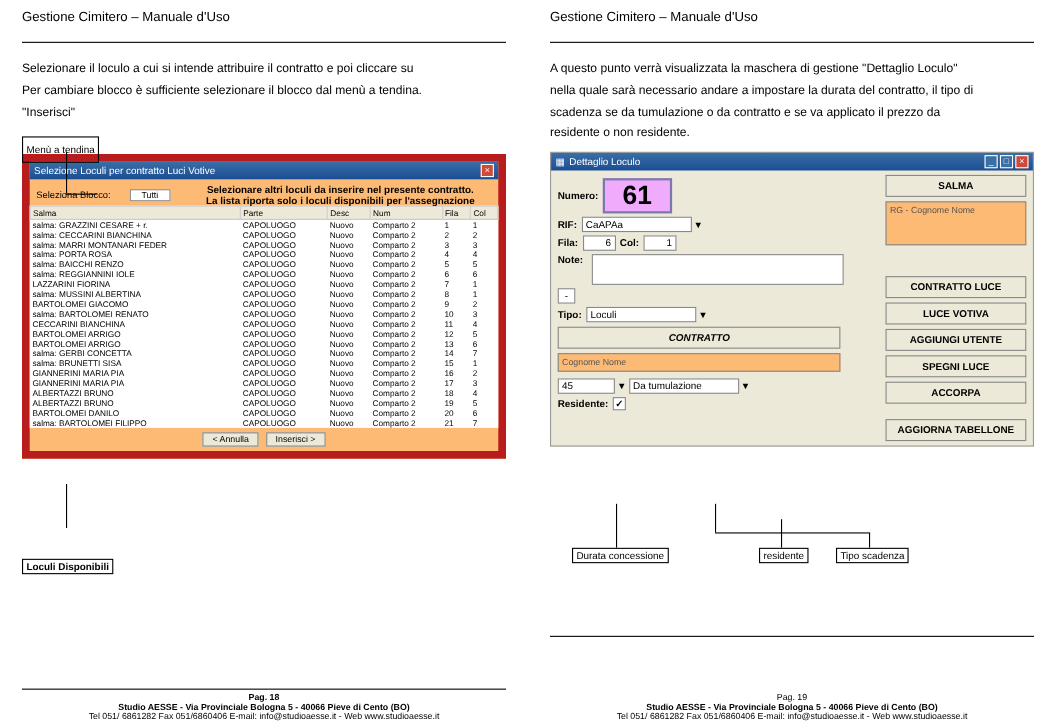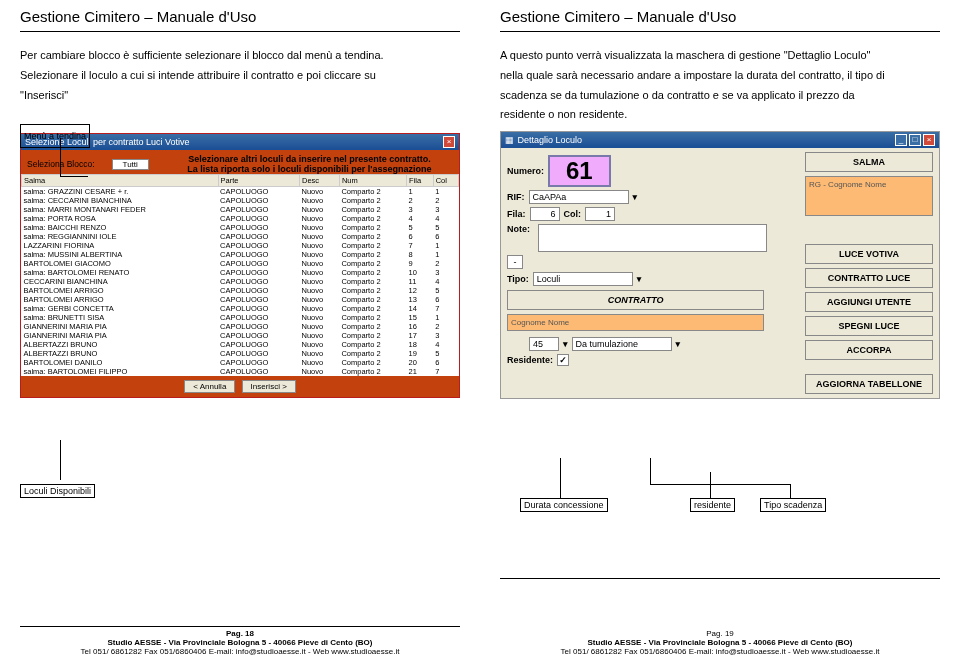--- a/index.html
+++ b/index.html
@@ -1,21 +1,21 @@
 <!DOCTYPE html>
 <html><head>
 <meta charset="utf-8">
 <style>
 * { box-sizing: border-box; margin: 0; padding: 0; }
 body { font-family: Arial, sans-serif; font-size: 10px; background: #fff; width: 960px; height: 662px; position: relative; }
 .page { width: 480px; height: 662px; float: left; position: relative; padding: 8px 20px 40px 20px; }
-.header-rule { border-bottom: 1px solid #000; font-size: 15px; padding-bottom: 6px; }
+.header-rule { border-bottom: 1px solid #000; font-size: 12px; padding-bottom: 16px; }
 .content { margin-top: 14px; font-size: 11px; line-height: 1.8; }
 .callout-line { position: absolute; background: #000; }
-.window { border: 1px solid #b91c1c; background: #c2410c; font-size: 8px; margin-top: 28px; }
+.window { border: 7px solid #b91c1c; background: #fdba74; font-size: 8px; margin-top: 28px; }
 .titlebar { background: linear-gradient(#3a6ea5,#1a4e95); color: #fff; padding: 2px 4px; font-size: 9px; display: flex; justify-content: space-between; align-items: center; }
 .titlebar .close { background: #d04a3a; border: 1px solid #fff; width: 12px; height: 12px; font-size: 8px; text-align: center; line-height: 10px; }
 .win-instr { padding: 4px 6px; font-weight: bold; font-size: 9px; }
 .table { width: 100%; border-collapse: collapse; font-size: 7.5px; background: #fff; }
 .table th { background: #ece9d8; border: 1px solid #ccc; padding: 1px 2px; text-align: left; font-weight: normal; }
 .table td { padding: 0 2px; }
 .win-btns { text-align: center; padding: 4px; }
 .win-btn { background: #ece9d8; border: 1px solid #888; padding: 1px 8px; font-size: 8px; margin: 0 2px; }
 .dett-window { border: 1px solid #999; background: #ece9d8; font-size: 9px; margin-top: 6px; margin-bottom: 30px; }
 .dett-titlebar { background: linear-gradient(#3a6ea5,#1a4e95); color: #fff; padding: 2px 4px; font-size: 9px; display: flex; justify-content: space-between; align-items: center; }
@@ -33,22 +33,22 @@
 .under-label { position: absolute; border: 1px solid #000; padding: 1px 3px; font-size: 9px; background: #fff; }
 .under-line { position: absolute; background: #000; width: 1px; }
 .footer { position: absolute; bottom: 6px; left: 20px; right: 20px; border-top: 1px solid #000; text-align: center; font-size: 8px; padding-top: 2px; }
 </style>
 </head>
 <body>
 
 <div class="page">
   <div class="header-rule">Gestione Cimitero – Manuale d'Uso</div>
   <div class="content">
+    <div>Selezionare il loculo a cui si intende attribuire il contratto e poi cliccare su</div>
     <div>Per cambiare blocco è sufficiente selezionare il blocco dal menù a tendina.</div>
-    <div>Selezionare il loculo a cui si intende attribuire il contratto e poi cliccare su</div>
     <div>"Inserisci"</div>
   </div>
 
   <div style="position:absolute; left:20px; top:124px; border:1px solid #000; padding:6px 3px; font-size:9px;">Menù a tendina</div>
   <div class="callout-line" style="left:60px; top:138px; width:1px; height:38px;"></div>
   <div class="callout-line" style="left:60px; top:176px; width:28px; height:1px;"></div>
 
   <div class="window">
     <div class="titlebar">
       <span>Selezione Loculi per contratto Luci Votive</span>
@@ -243,21 +243,21 @@
             <td>7</td>
           </tr>
         </tbody>
     </table>
     <div class="win-btns">
       <button class="win-btn">&lt; Annulla</button>
       <button class="win-btn">Inserisci &gt;</button>
     </div>
   </div>
 
-  <div style="position:absolute; left:20px; top:484px; border:1px solid #000; padding:1px 3px; font-size:9px;">Loculi Disponibili</div>
+  <div style="position:absolute; left:20px; top:508px; border:1px solid #000; padding:1px 3px; font-size:9px;font-weight:bold;">Loculi Disponibili</div>
   <div class="callout-line" style="left:60px; top:440px; width:1px; height:40px;"></div>
 
   <div class="footer">
     <div style="font-weight:bold;">Pag. 18</div>
     <div style="font-weight:bold;">Studio AESSE - Via Provinciale Bologna 5 - 40066 Pieve di Cento (BO)</div>
     <div>Tel 051/ 6861282 Fax 051/6860406 E-mail: info@studioaesse.it - Web www.studioaesse.it</div>
   </div>
 </div>
 
 <div class="page">
@@ -306,36 +306,36 @@
           <span class="fld-input" style="width:16px; text-align:center;">-</span>
         </div>
         <div class="fld-row">
           <span>Tipo:</span>
           <span class="fld-input" style="width:100px;">Loculi</span>
           <span>▾</span>
         </div>
         <div class="big-btn" style="width:90%; margin:4px 0;font-style:italic;">CONTRATTO</div>
         <div class="white-box" style="width:90%;">Cognome Nome</div>
         <div class="fld-row" style="margin-top:6px;">
-          <span class="fld-input" style="width:30px;margin-left:22px;">45</span>
+          <span class="fld-input" style="width:52px;">45</span>
             <span>▾</span>
           <span class="fld-input" style="width:100px;">Da tumulazione</span>
             <span>▾</span>
         </div>
         <div class="fld-row">
           <span>Residente:</span>
           <span style="border:1px solid #888; width:12px; height:12px; background:#fff; text-align:center; line-height:10px;">✓</span>
         </div>
       </div>
       <div class="dett-right">
         <div class="big-btn">SALMA</div>
         <div class="white-box" style="height:40px;">RG - Cognome Nome</div>
         <div style="height:20px;"></div>
+        <div class="big-btn">CONTRATTO LUCE</div>
         <div class="big-btn">LUCE VOTIVA</div>
-        <div class="big-btn">CONTRATTO LUCE</div>
         <div class="big-btn">AGGIUNGI UTENTE</div>
         <div class="big-btn">SPEGNI LUCE</div>
         <div class="big-btn">ACCORPA</div>
         <div style="height:6px;"></div>
         <div class="big-btn">AGGIORNA TABELLONE</div>
       </div>
     </div>
   </div>
 
   <div class="under-line" style="left:80px; top:458px; height:40px;"></div>

